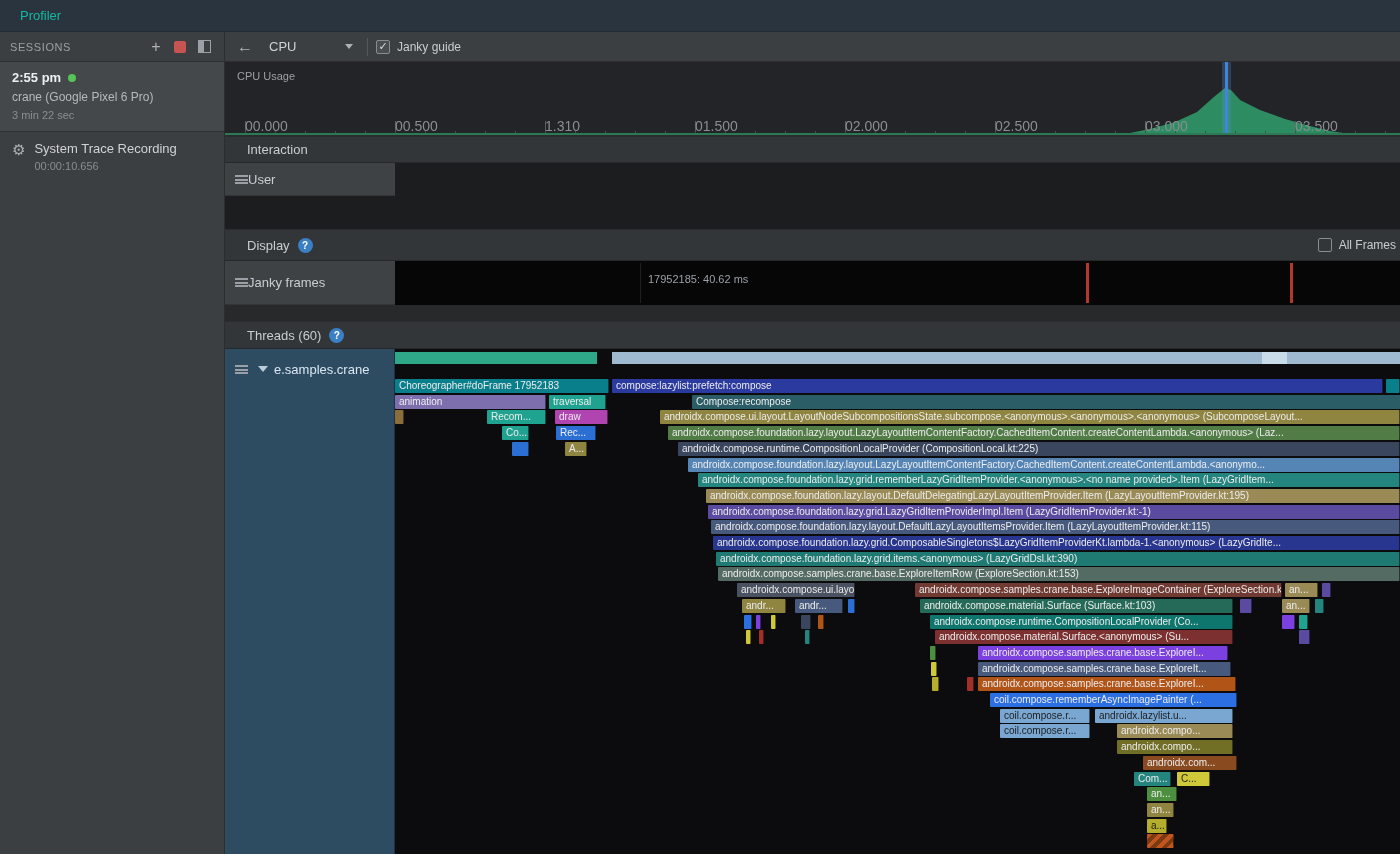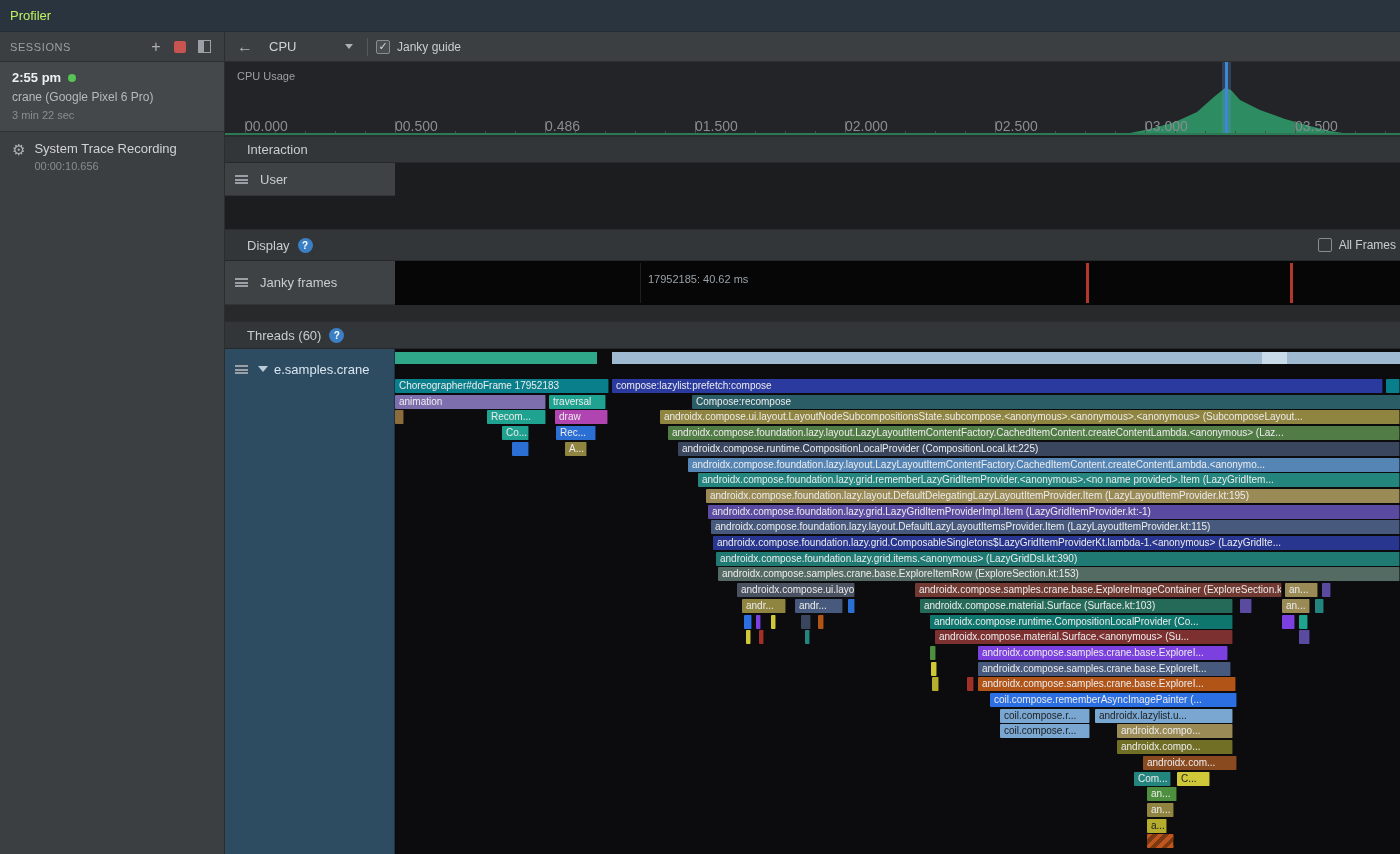--- a/index.html
+++ b/index.html
@@ -2,21 +2,21 @@
 <html><head>
 <meta charset="utf-8">
 <style>
   * { margin:0; padding:0; box-sizing:border-box; }
   html,body { width:1400px; height:854px; overflow:hidden; background:#3c3f41;
               font-family:"Liberation Sans", sans-serif; }
 
   
   .tabbar { height:32px; background:#2a343e; display:flex; align-items:stretch;
             border-bottom:1px solid #222c34; }
-  .app-label { color:#bef264; font-size:13px; display:flex; align-items:center; padding:0 10px; }
+  .app-label { color:#14b8a6; font-size:13px; display:flex; align-items:center; padding:0 20px; }
   .tab { margin-left:46px; display:flex; align-items:center; padding:0 16px;
          background:#32414d; border:1px solid #46586500; border-bottom:2px solid #4a90d9;
          color:#d3e2ee; font-size:13px; }
 
   
   .toolbar { height:30px; background:#3c3f41; border-bottom:1px solid #2c2e30;
              display:flex; align-items:center; }
   .sessions-head { width:225px; height:100%; display:flex; align-items:center;
                    padding:0 8px 0 10px; border-right:1px solid #2c2e30; }
   .sessions-title { color:#9da0a3; font-size:11px; letter-spacing:.6px; }
@@ -71,21 +71,21 @@
                 border-top:1px solid #2a2c2e; border-bottom:1px solid #272829;
                 display:flex; align-items:center; color:#c8cdd2; font-size:13px; padding-left:22px; }
   .help-icon { width:15px; height:15px; border-radius:50%; background:#3b7fc4; color:#fff;
                font-size:10px; font-weight:bold; display:flex; align-items:center; justify-content:center;
                margin-left:8px; }
   .allframes { position:absolute; right:4px; display:flex; align-items:center; }
 
   .track-row { position:absolute; left:0; width:100%; }
   .row-label { position:absolute; left:0; top:0; bottom:0; width:170px; background:#3f4244;
                border-bottom:1px solid #323436; display:flex; align-items:center; padding-left:10px; }
-  .row-label .txt { color:#c8cdd2; font-size:13px; margin-left:12px; }
+  .row-label .txt { color:#c8cdd2; font-size:13px; }
   .hamb { width:13px; height:9px; border-top:2px solid #9aa0a5; border-bottom:2px solid #9aa0a5; position:relative; }
   .hamb::after { content:""; position:absolute; left:0; right:0; top:2px; height:2px; background:#9aa0a5; }
   .row-track { position:absolute; left:170px; right:0; top:0; bottom:0; background:#1b1d1e; }
   .lifecycle-text { position:absolute; left:8px; top:5px; color:#c3c7ca; font-size:12px; }
   .lifecycle-bar { position:absolute; left:0; right:0; bottom:3px; height:8px; background:#2fa789; }
   .janky-track { background:#060606; }
   .janky-tip { position:absolute; left:253px; top:12px; color:#9aa0a6; font-size:11px; }
   .red-mark { position:absolute; top:2px; bottom:2px; width:3px; background:#b4372e; }
   .seg-line { position:absolute; top:2px; bottom:2px; width:1px; background:#1f1f1f; }
   .gap-band { position:absolute; left:0; width:100%; background:#28292b; }
@@ -167,21 +167,21 @@
       <div class="spike" style="left: 1000px; background: rgb(62, 134, 214);"></div>
       <div class="cpu-label">CPU Usage</div>
       <div style="position:absolute;left:0;bottom:0;width:100%;height:30px;">
           <div class="tick-major" style="left: 20px;">
             <span>00.000</span>
           </div>
           <div class="tick-major" style="left: 170px;">
             <span>00.500</span>
           </div>
           <div class="tick-major" style="left: 320px;">
-            <span>0.486</span>
+            <span>1.310</span>
           </div>
           <div class="tick-major" style="left: 470px;">
             <span>01.500</span>
           </div>
           <div class="tick-major" style="left: 620px;">
             <span>02.000</span>
           </div>
           <div class="tick-major" style="left: 770px;">
             <span>02.500</span>
           </div>

